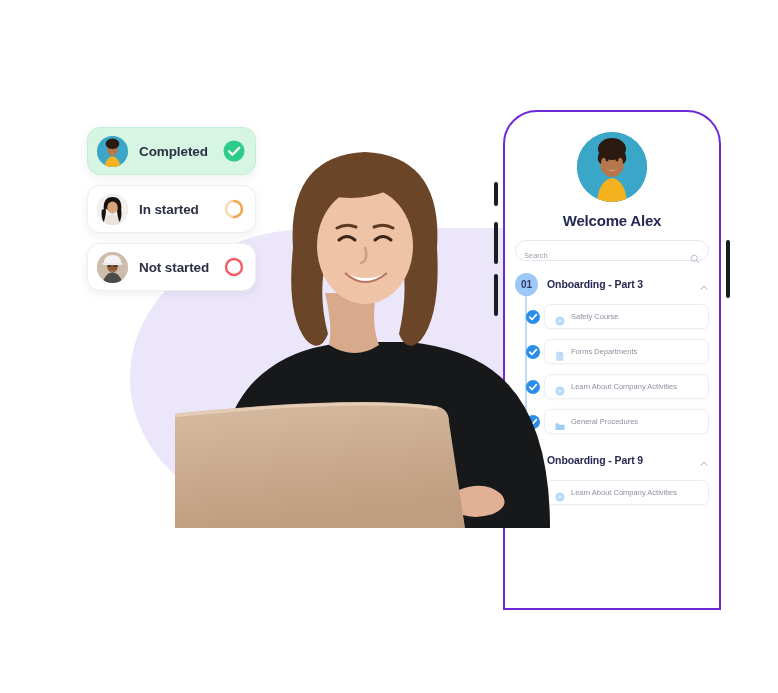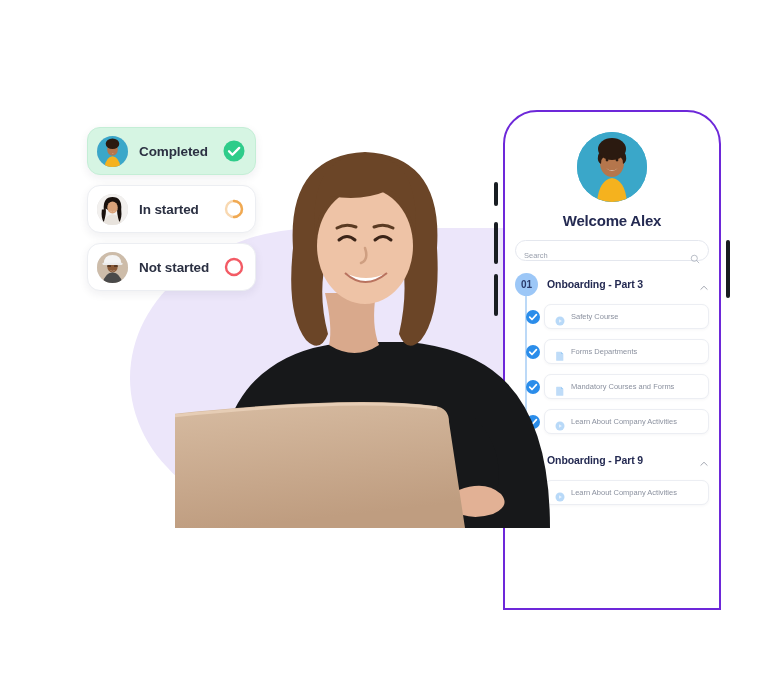--- a/index.html
+++ b/index.html
@@ -303,37 +303,37 @@
         <span class="course-name">Forms Departments</span>
       </div>
     </div>
                 <div class="course-row">
       <span class="check"><svg viewBox="0 0 14 14" width="14" height="14">
     <circle cx="7" cy="7" r="7" fill="#2b8dea"></circle>
     <path d="M3.7 7.2 l2.3 2.3 L10.4 4.6" fill="none" stroke="#fff" stroke-width="1.7" stroke-linecap="round" stroke-linejoin="round"></path>
   </svg></span>
       <div class="course-card">
         <span class="type-ico"><svg viewBox="0 0 12 12" width="10" height="10">
-    <path d="M2 0.8 h5.2 L10 3.6 V11 a0.6 0.6 0 0 1 -0.6 0.6 H2 a0.6 0.6 0 0 1 -0.6 -0.6 V1.4 a0.6 0.6 0 0 1 0.6 -0.6z" fill="#bfdcf8"></path>
-    <path d="M7.2 0.8 L10 3.6 H7.8 a0.6 0.6 0 0 1 -0.6 -0.6z" fill="#9fcdf5"></path>
-  </svg></span>
-        <span class="course-name">Mandatory Courses and Forms</span>
+      <circle cx="6" cy="6" r="5.4" fill="#b8d9f8"></circle>
+      <path d="M4.8 3.8 L8.3 6 L4.8 8.2z" fill="#e8f2fd"></path>
+    </svg></span>
+        <span class="course-name">Learn About Company Activities</span>
       </div>
     </div>
                 <div class="course-row">
       <span class="check"><svg viewBox="0 0 14 14" width="14" height="14">
     <circle cx="7" cy="7" r="7" fill="#2b8dea"></circle>
     <path d="M3.7 7.2 l2.3 2.3 L10.4 4.6" fill="none" stroke="#fff" stroke-width="1.7" stroke-linecap="round" stroke-linejoin="round"></path>
   </svg></span>
       <div class="course-card">
         <span class="type-ico"><svg viewBox="0 0 12 12" width="10" height="10">
-      <circle cx="6" cy="6" r="5.4" fill="#b8d9f8"></circle>
-      <path d="M4.8 3.8 L8.3 6 L4.8 8.2z" fill="#e8f2fd"></path>
+      <path d="M0.6 3.2 h3.6 l1.1 1.2 h6.1 v5.8 a0.7 0.7 0 0 1 -0.7 0.7 h-9.4 a0.7 0.7 0 0 1 -0.7 -0.7 z" fill="#9fcdf5"></path>
+      <path d="M0.6 2.2 h3.4 l1 1.2 h-4.4 z" fill="#b8d9f8"></path>
     </svg></span>
-        <span class="course-name">Learn About Company Activities</span>
+        <span class="course-name">General Procedures</span>
       </div>
     </div>
     </div>
             </div>
             <div class="section">
     <div class="sec-head">
       <span class="sec-num amber">02</span>
       <span class="sec-title">Onboarding - Part 9</span>
       <span class="chev"><svg viewBox="0 0 12 12" width="10" height="10">
     <path d="M2.2 7.6 L6 3.9 L9.8 7.6" fill="none" stroke="#5b6275" stroke-width="1.2" stroke-linecap="round" stroke-linejoin="round"></path>

